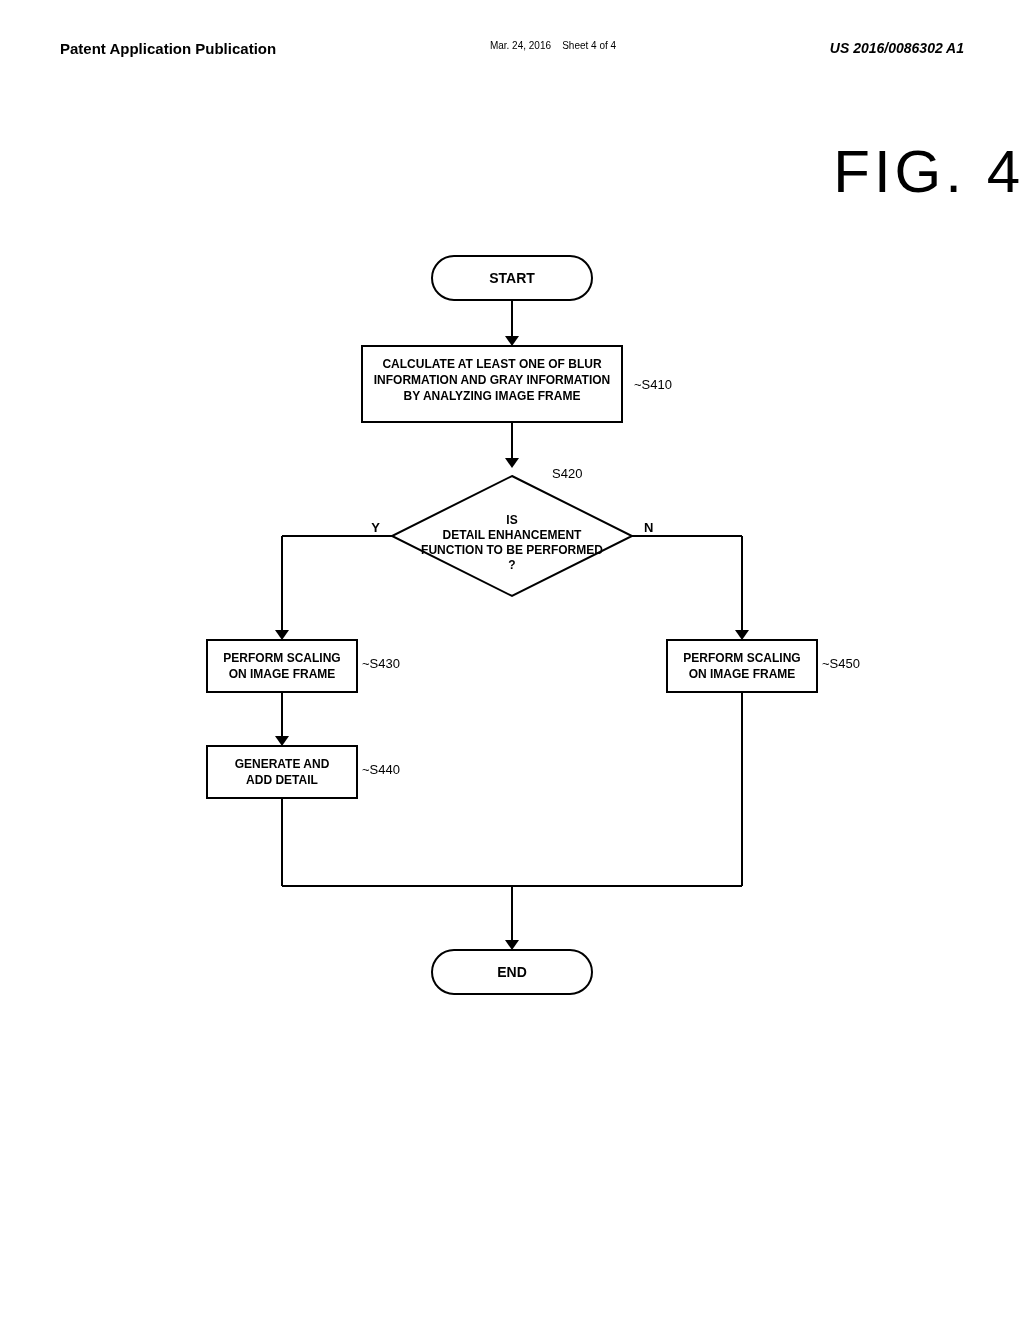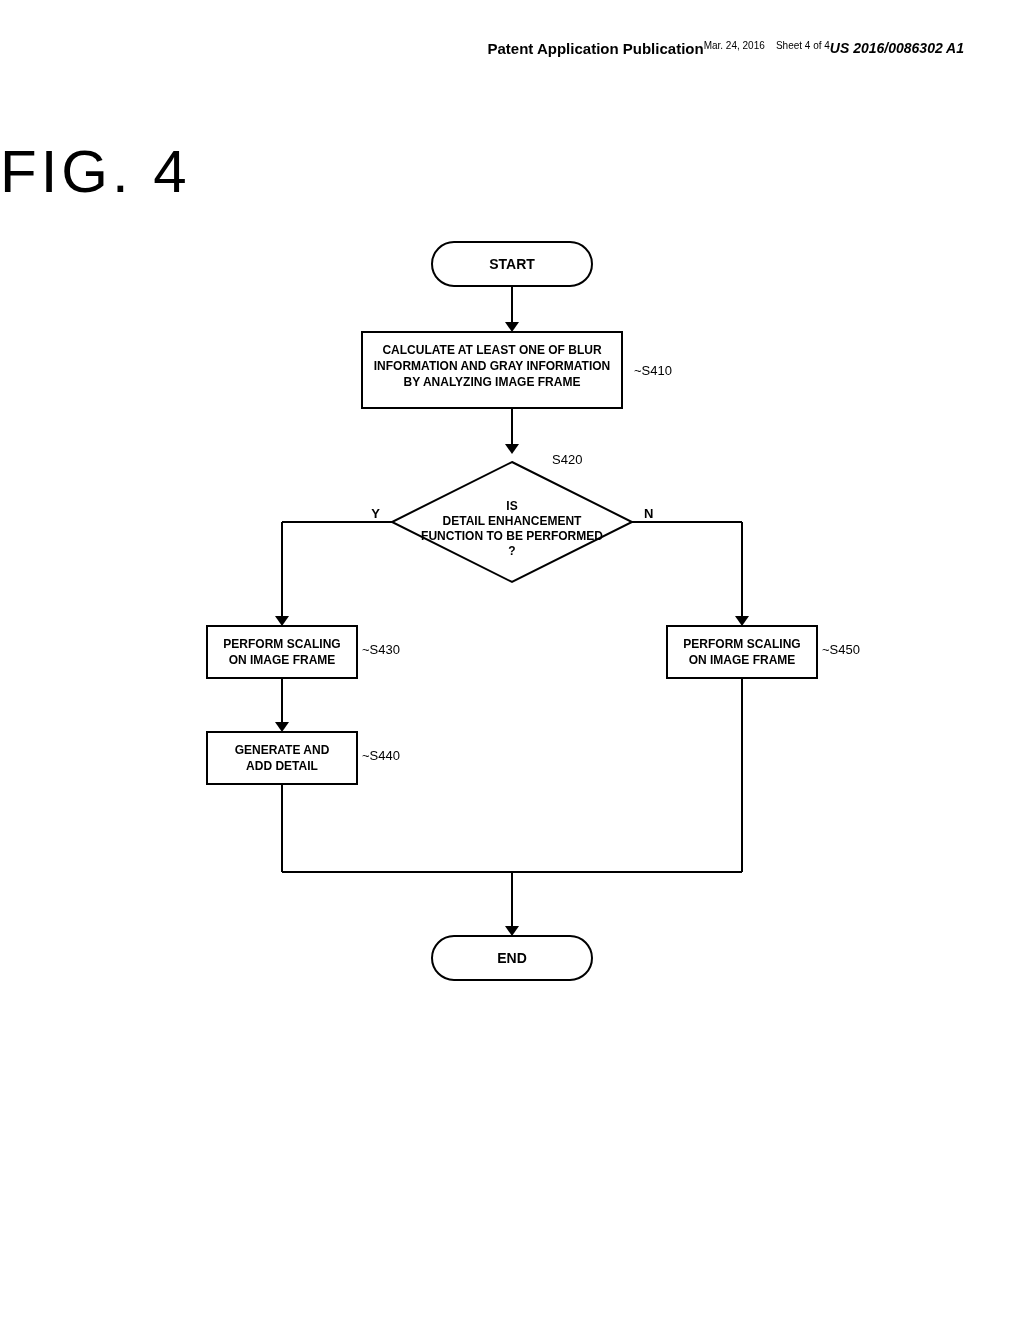--- a/index.html
+++ b/index.html
@@ -7,36 +7,36 @@
       background: #fff;
       font-family: Arial, sans-serif;
       width: 1024px;
       min-height: 1320px;
       position: relative;
     }
 
     
     .header {
       display: flex;
-      justify-content: flex-end;
+      justify-content: space-between;
       align-items: flex-start;
       padding: 40px 60px 20px 60px;
       font-size: 14px;
     }
     .header-left { font-weight: bold; font-size: 15px; }
     .header-center { font-size: 10px; text-align: center; }
     .header-right { font-size: 14px; font-weight: bold; font-style: italic; }
 
     
     .fig-title {
-      text-align: left;
+      text-align: right;
       font-size: 60px;
       font-weight: 300;
       letter-spacing: 4px;
-      margin: 60px 0 26px 0;
+      margin: 60px 0 40px 0;
       font-family: Arial, sans-serif;
     }
 
     
     .flowchart-svg {
       display: block;
       margin: 0 auto;
     }
   </style>
 </head>

